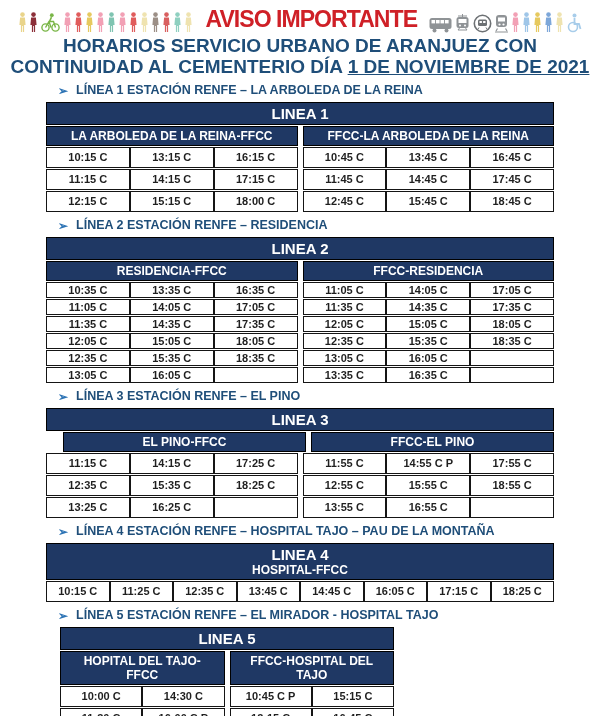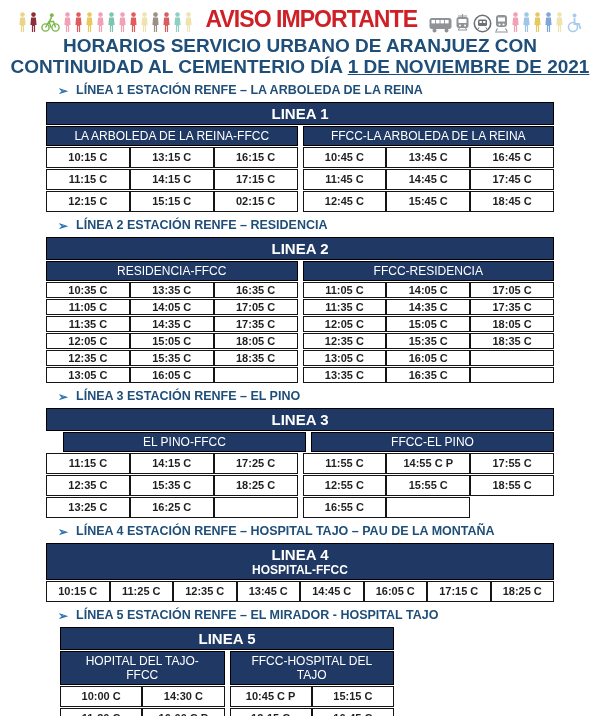--- a/index.html
+++ b/index.html
@@ -29,21 +29,21 @@
   
   .ltable{margin-left:46px;width:508px;}
   .ltable.narrow{margin-left:60px;width:334px;}
   .band{
     background:#1f3864;color:#fff;font-weight:bold;text-align:center;
     border:1px solid #000;padding:2px 0;font-size:15px;line-height:17px;
   }
   .band .sub{font-size:12px;line-height:14px;}
   .subrow{display:grid;margin-top:1px;}
   .subcell{
-    background:#1f3864;color:#fff;font-weight:normal;text-align:center;
+    background:#1f3864;color:#fff;font-weight:bold;text-align:center;
     border:1px solid #000;font-size:12px;line-height:14px;padding:2px 16px;
   }
   .trow{display:grid;margin-top:1px;}
   .tcell{
     background:#fff;border:1px solid #151515;text-align:center;font-weight:bold;
     font-size:11px;color:#1f1f1f;padding:1px 0;line-height:12px;min-height:12px;
   }
   .trow.tall .tcell{padding:3px 0;line-height:13px;}
   .gapcell{background:#fff;}
 </style>
@@ -261,21 +261,21 @@
           <div class="tcell">14:15 C</div>
           <div class="tcell">17:15 C</div>
           <div class="gapcell"></div>
           <div class="tcell">11:45 C</div>
           <div class="tcell">14:45 C</div>
           <div class="tcell">17:45 C</div>
         </div>
         <div class="trow tall" style="grid-template-columns: repeat(3, 1fr) 5px repeat(3, 1fr);">
           <div class="tcell">12:15 C</div>
           <div class="tcell">15:15 C</div>
-          <div class="tcell">02:15 C</div>
+          <div class="tcell">18:00 C</div>
           <div class="gapcell"></div>
           <div class="tcell">12:45 C</div>
           <div class="tcell">15:45 C</div>
           <div class="tcell">18:45 C</div>
         </div>
       </div>
     </div>
     <div>
       <div class="sec-heading">
         <span class="arrow">➢</span>
@@ -376,20 +376,21 @@
           <div class="gapcell"></div>
           <div class="tcell">12:55 C</div>
           <div class="tcell">15:55 C</div>
           <div class="tcell">18:55 C</div>
         </div>
         <div class="trow tall" style="grid-template-columns: repeat(3, 1fr) 5px repeat(3, 1fr);">
           <div class="tcell">13:25 C</div>
           <div class="tcell">16:25 C</div>
           <div class="tcell"></div>
           <div class="gapcell"></div>
+          <div class="tcell">13:55 C</div>
           <div class="tcell">16:55 C</div>
           <div class="tcell"></div>
         </div>
       </div>
     </div>
     <div>
       <div class="sec-heading">
         <span class="arrow">➢</span>
         <span>LÍNEA 4 ESTACIÓN RENFE – HOSPITAL TAJO – PAU DE LA MONTAÑA</span>
       </div>

